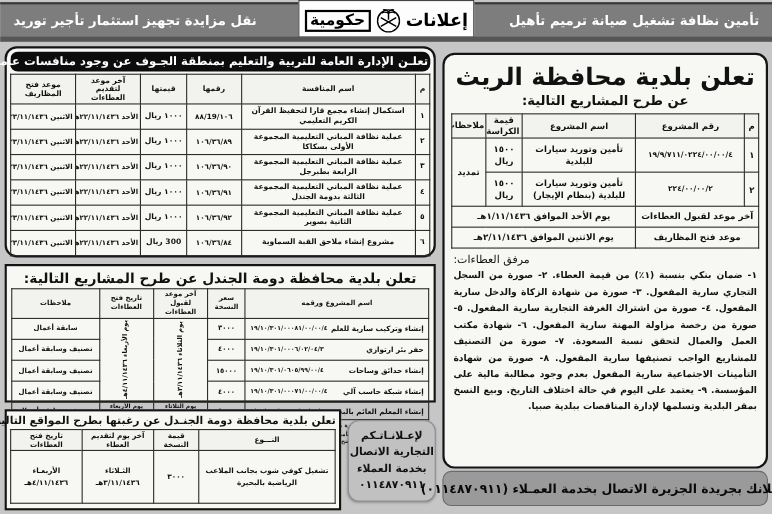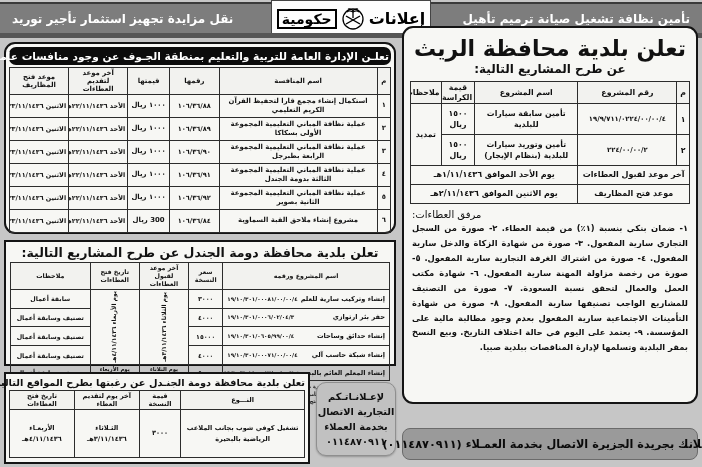--- a/index.html
+++ b/index.html
@@ -55,21 +55,21 @@
   .invest-tbl th { height:16px; background:#f2f2ef; }
   .invest-tbl td { height:48px; line-height:1.6; }
 
   
   .sidebox { position:absolute; left:316px; top:382px; width:80px; height:74px; background:#c1c1c1;
              border:1px solid #8f8f8f; border-radius:10px; display:flex; flex-direction:column;
              align-items:center; justify-content:center; font-weight:bold; font-size:9.8px;
              line-height:1.55; text-align:right; box-shadow:0 1px 2px rgba(0,0,0,.25); }
 
   
-  .ad-rayth { left:402px; top:26px; width:296px; height:378px; border-radius:11px; padding:4px 6px; }
+  .ad-rayth { left:402px; top:48px; width:296px; height:378px; border-radius:11px; padding:4px 6px; }
   .rayth-title { font-size:22px; font-weight:bold; text-align:center; margin:4px 0 1px; }
   .rayth-sub { font-size:12px; font-weight:bold; text-align:center; margin-bottom:5px; }
   .rayth-tbl { font-size:7.8px; }
   .rayth-tbl th { height:20px; background:#f2f2ef; line-height:1.25; }
   .rayth-tbl td { line-height:1.5; }
   .rayth-tbl .row-proj td { height:31px; }
   .rayth-tbl .proj-no { font-size:6.8px; direction:ltr; white-space:nowrap; }
   .rayth-tbl .row-meta td { height:19px; font-size:8px; }
   .attach-title { font-size:10px; font-weight:normal; text-align:left; margin:5px 2px 1px; }
   .attach-text { font-size:8.35px; font-weight:bold; text-align:justify; line-height:1.78; padding:0 2px; }
@@ -119,21 +119,21 @@
           <th>رقمها</th>
           <th>قيمتها</th>
           <th>آخر موعد لتقديم العطاءات</th>
           <th>موعد فتح المظاريف</th>
         </tr>
       </thead>
       <tbody>
         <tr>
           <td>١</td>
           <td>استكمال إنشاء مجمع قارا لتحفيظ القرآن الكريم التعليمي</td>
-          <td class="num-cell">١٠٦/٣٦/٨٨</td>
+          <td class="num-cell">١٠٦/19/٨٨</td>
           <td>١٠٠٠ ريال</td>
           <td class="date-cell">الأحد ٢٢/١١/١٤٣٦هـ</td>
           <td class="date-cell">الاثنين ٢٣/١١/١٤٣٦هـ</td>
         </tr>
         <tr>
           <td>٢</td>
           <td>عملية نظافة المباني التعليمية المجموعة الأولى بسكاكا</td>
           <td class="num-cell">١٠٦/٣٦/٨٩</td>
           <td>١٠٠٠ ريال</td>
           <td class="date-cell">الأحد ٢٢/١١/١٤٣٦هـ</td>
@@ -306,21 +306,21 @@
           <th>رقم المشروع</th>
           <th>اسم المشروع</th>
           <th>قيمة الكراسة</th>
           <th>ملاحظات</th>
         </tr>
       </thead>
       <tbody>
         <tr class="row-proj">
           <td>١</td>
           <td class="proj-no">١٩/٩/٧١١/٠٢٢٤/٠٠/٠٠/٤</td>
-          <td>تأمين سابقة سيارات للبلدية</td>
+          <td>تأمين وتوريد سيارات للبلدية</td>
           <td>١٥٠٠ ريال</td>
           <td rowspan="2">تمديد</td>
         </tr>
         <tr class="row-proj">
           <td>٢</td>
           <td class="proj-no">٢٢٤/٠٠/٠٠/٢</td>
           <td>تأمين وتوريد سيارات للبلدية (بنظام الإيجار)</td>
           <td>١٥٠٠ ريال</td>
         </tr>
         <tr class="row-meta">

